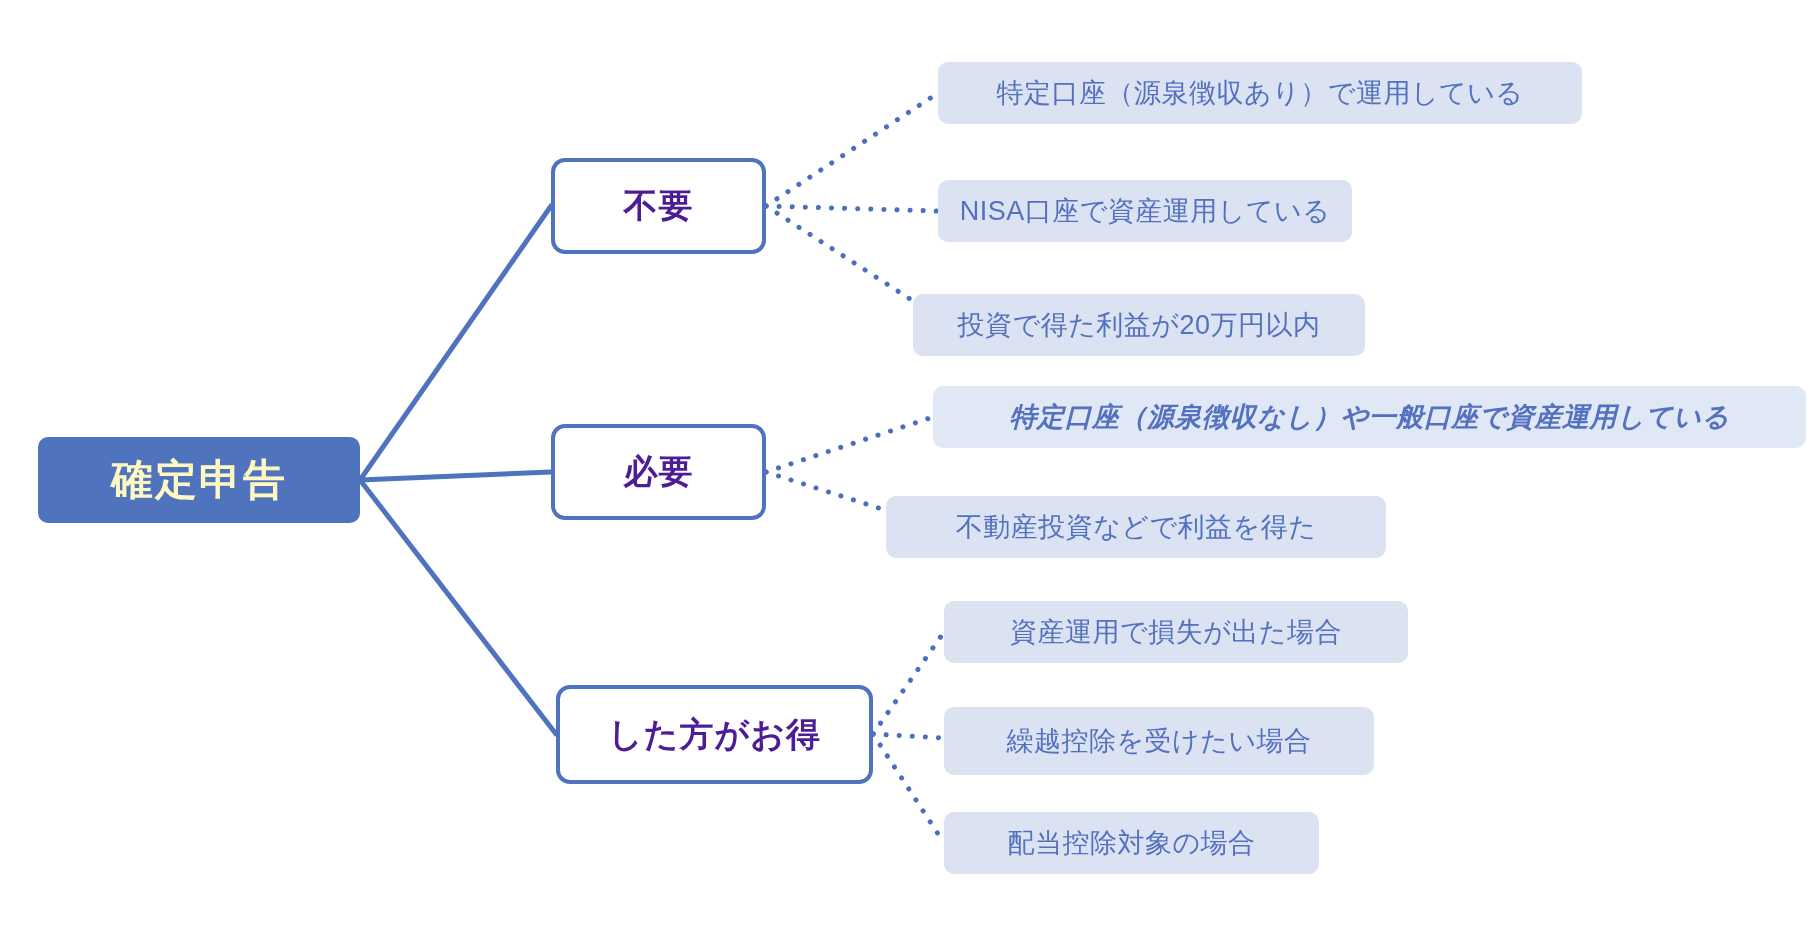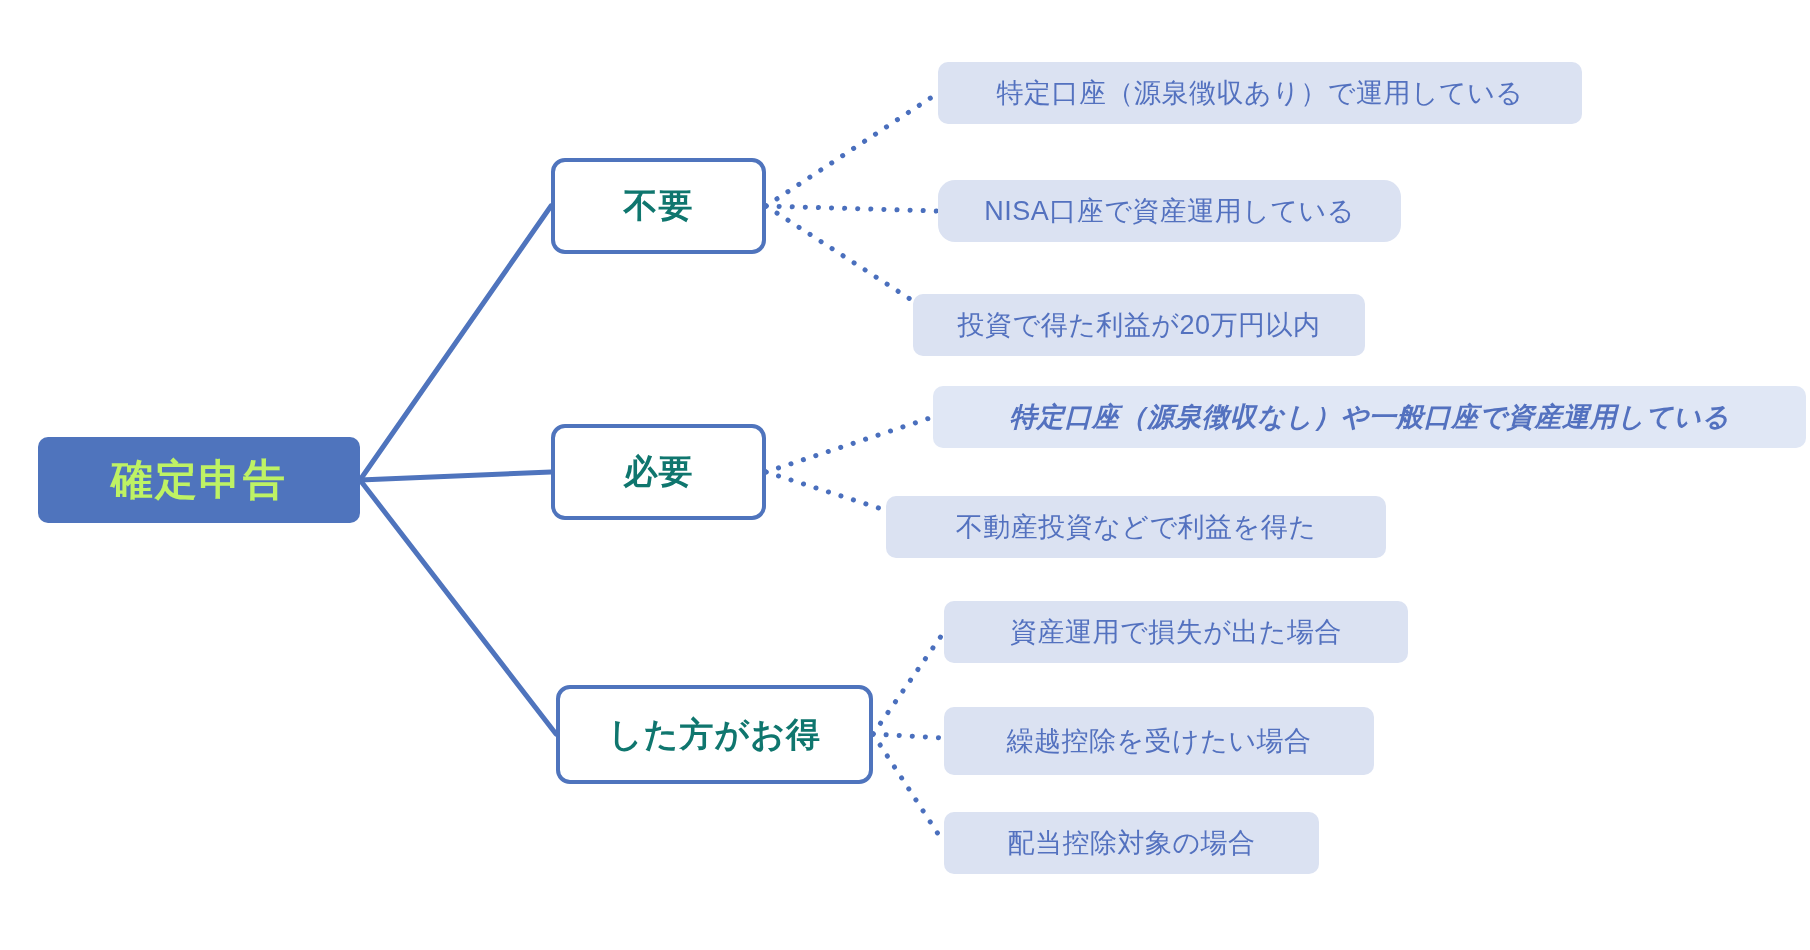--- a/index.html
+++ b/index.html
@@ -30,29 +30,29 @@
   .node {
     position: absolute;
     box-sizing: border-box;
     display: flex;
     align-items: center;
     justify-content: center;
     white-space: nowrap;
   }
   .node-root {
     background: #4f74bd;
-    color: #bef264;
+    color: #fef9c3;
     border-radius: 10px;
     font-size: 42px;
     font-weight: 700;
     letter-spacing: 2px;
   }
   .node-branch {
     background: #ffffff;
-    color: #0f766e;
+    color: #4c1d95;
     border: 4px solid #4f74bd;
     border-radius: 14px;
     font-size: 34px;
     font-weight: 700;
     letter-spacing: 1px;
   }
   .node-leaf {
     background: #dbe2f2;
     color: #5371bf;
     border-radius: 10px;
@@ -92,21 +92,21 @@
   <div id="nodes-layer">
       <div class="node node-root" style="left: 38px; top: 437px; width: 322px; height: 86px;">
         <span>確定申告</span>
       </div>
       <div class="node node-branch" style="left: 551px; top: 158px; width: 215px; height: 96px;">
         <span>不要</span>
       </div>
       <div class="node node-leaf" style="left: 938px; top: 62px; width: 644px; height: 62px;">
         <span>特定口座（源泉徴収あり）で運用している</span>
       </div>
-      <div class="node node-leaf" style="left: 938px; top: 180px; width: 463px; height: 62px; border-radius: 17px;">
+      <div class="node node-leaf" style="left: 938px; top: 180px; width: 414px; height: 62px;">
         <span>NISA口座で資産運用している</span>
       </div>
       <div class="node node-leaf" style="left: 913px; top: 286px; width: 452px; height: 62px; margin-top: 8px;">
         <span>投資で得た利益が20万円以内</span>
       </div>
       <div class="node node-branch" style="left: 551px; top: 424px; width: 215px; height: 96px;">
         <span>必要</span>
       </div>
       <div class="node node-leaf leaf-wide" style="left: 933px; top: 386px; width: 873px; height: 62px;">
         <span>特定口座（源泉徴収なし）や一般口座で資産運用している</span>

